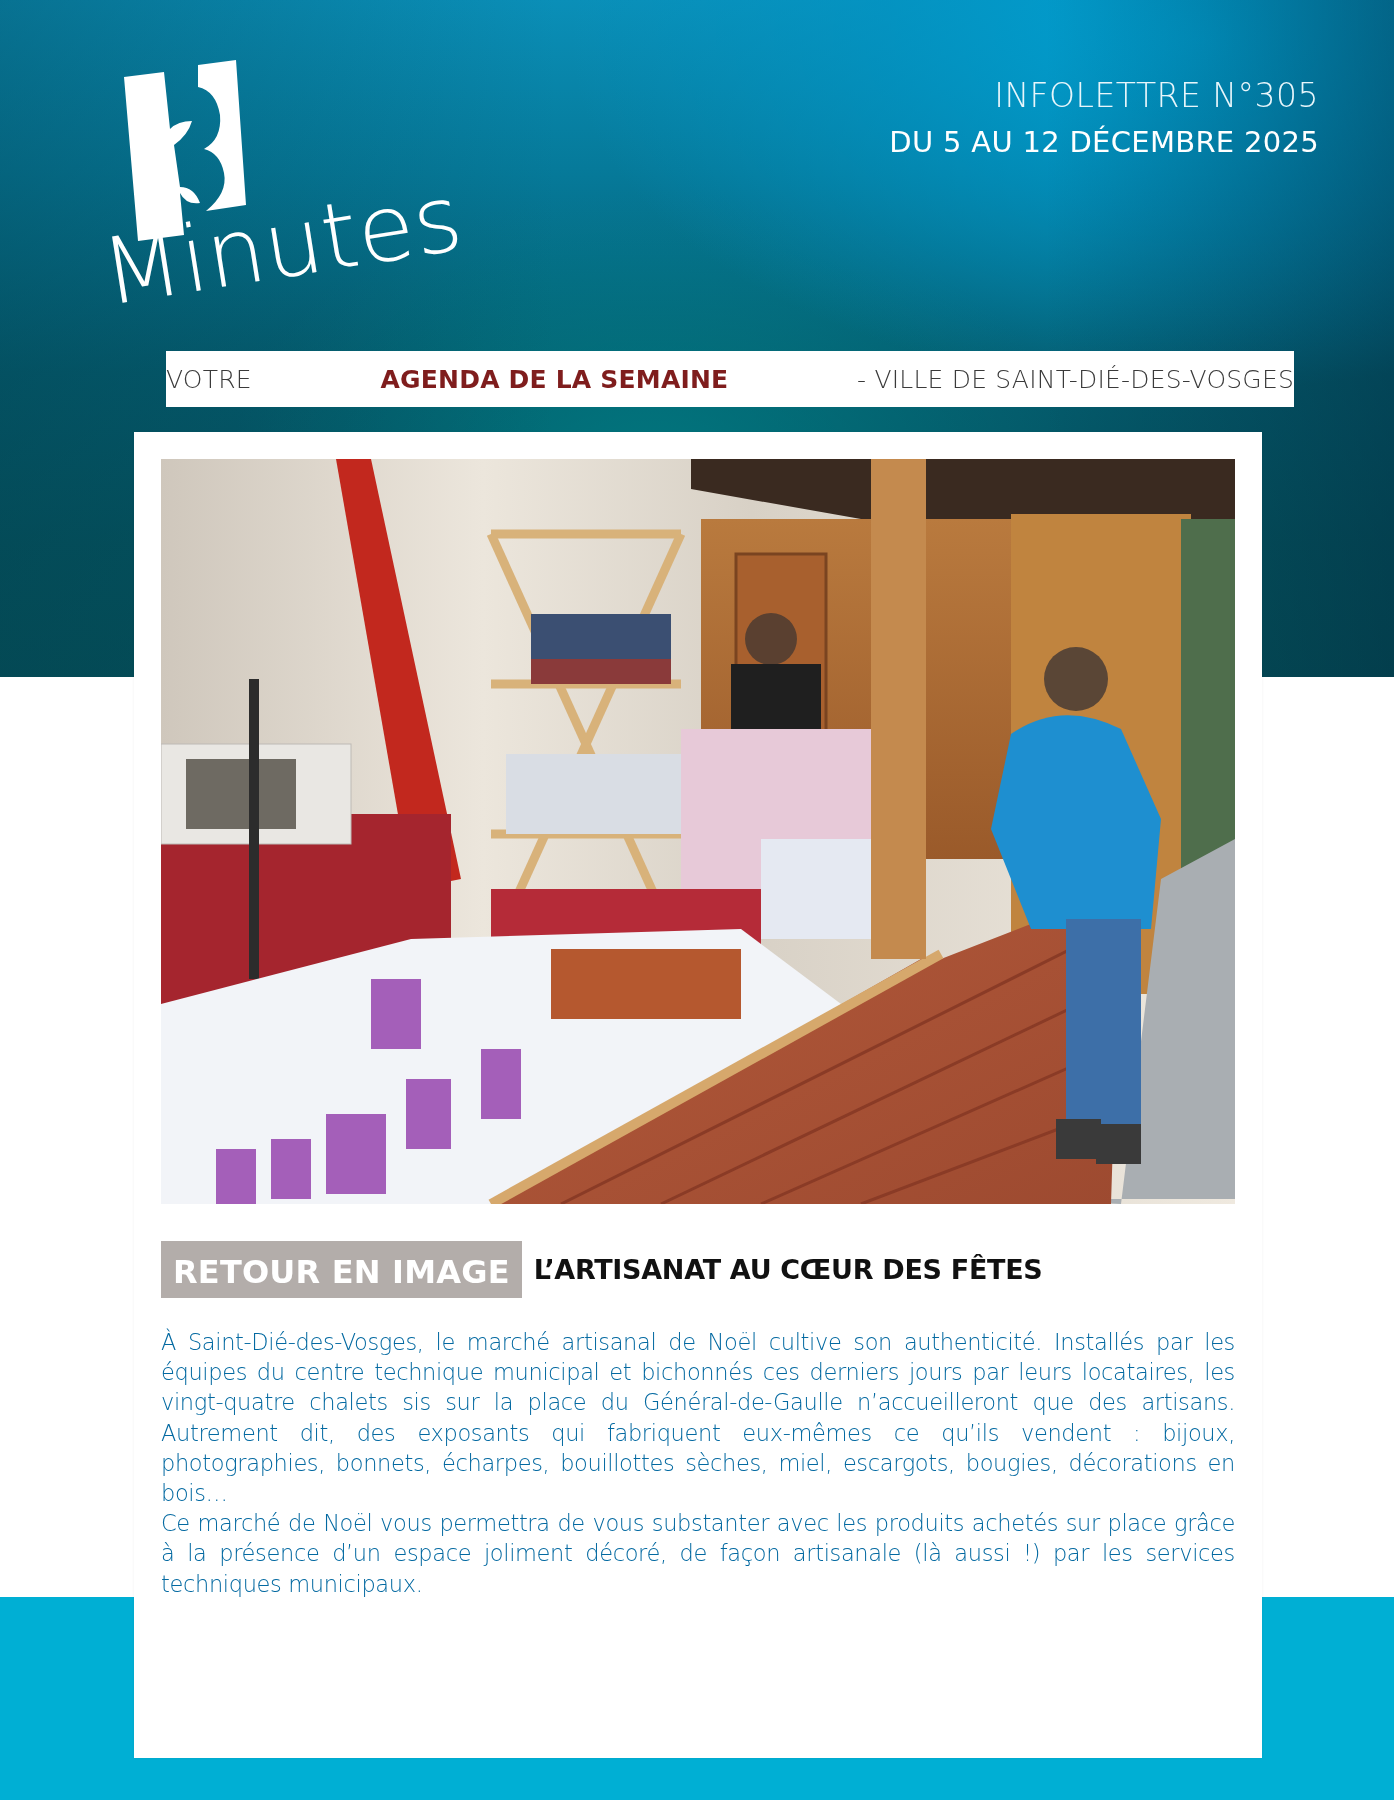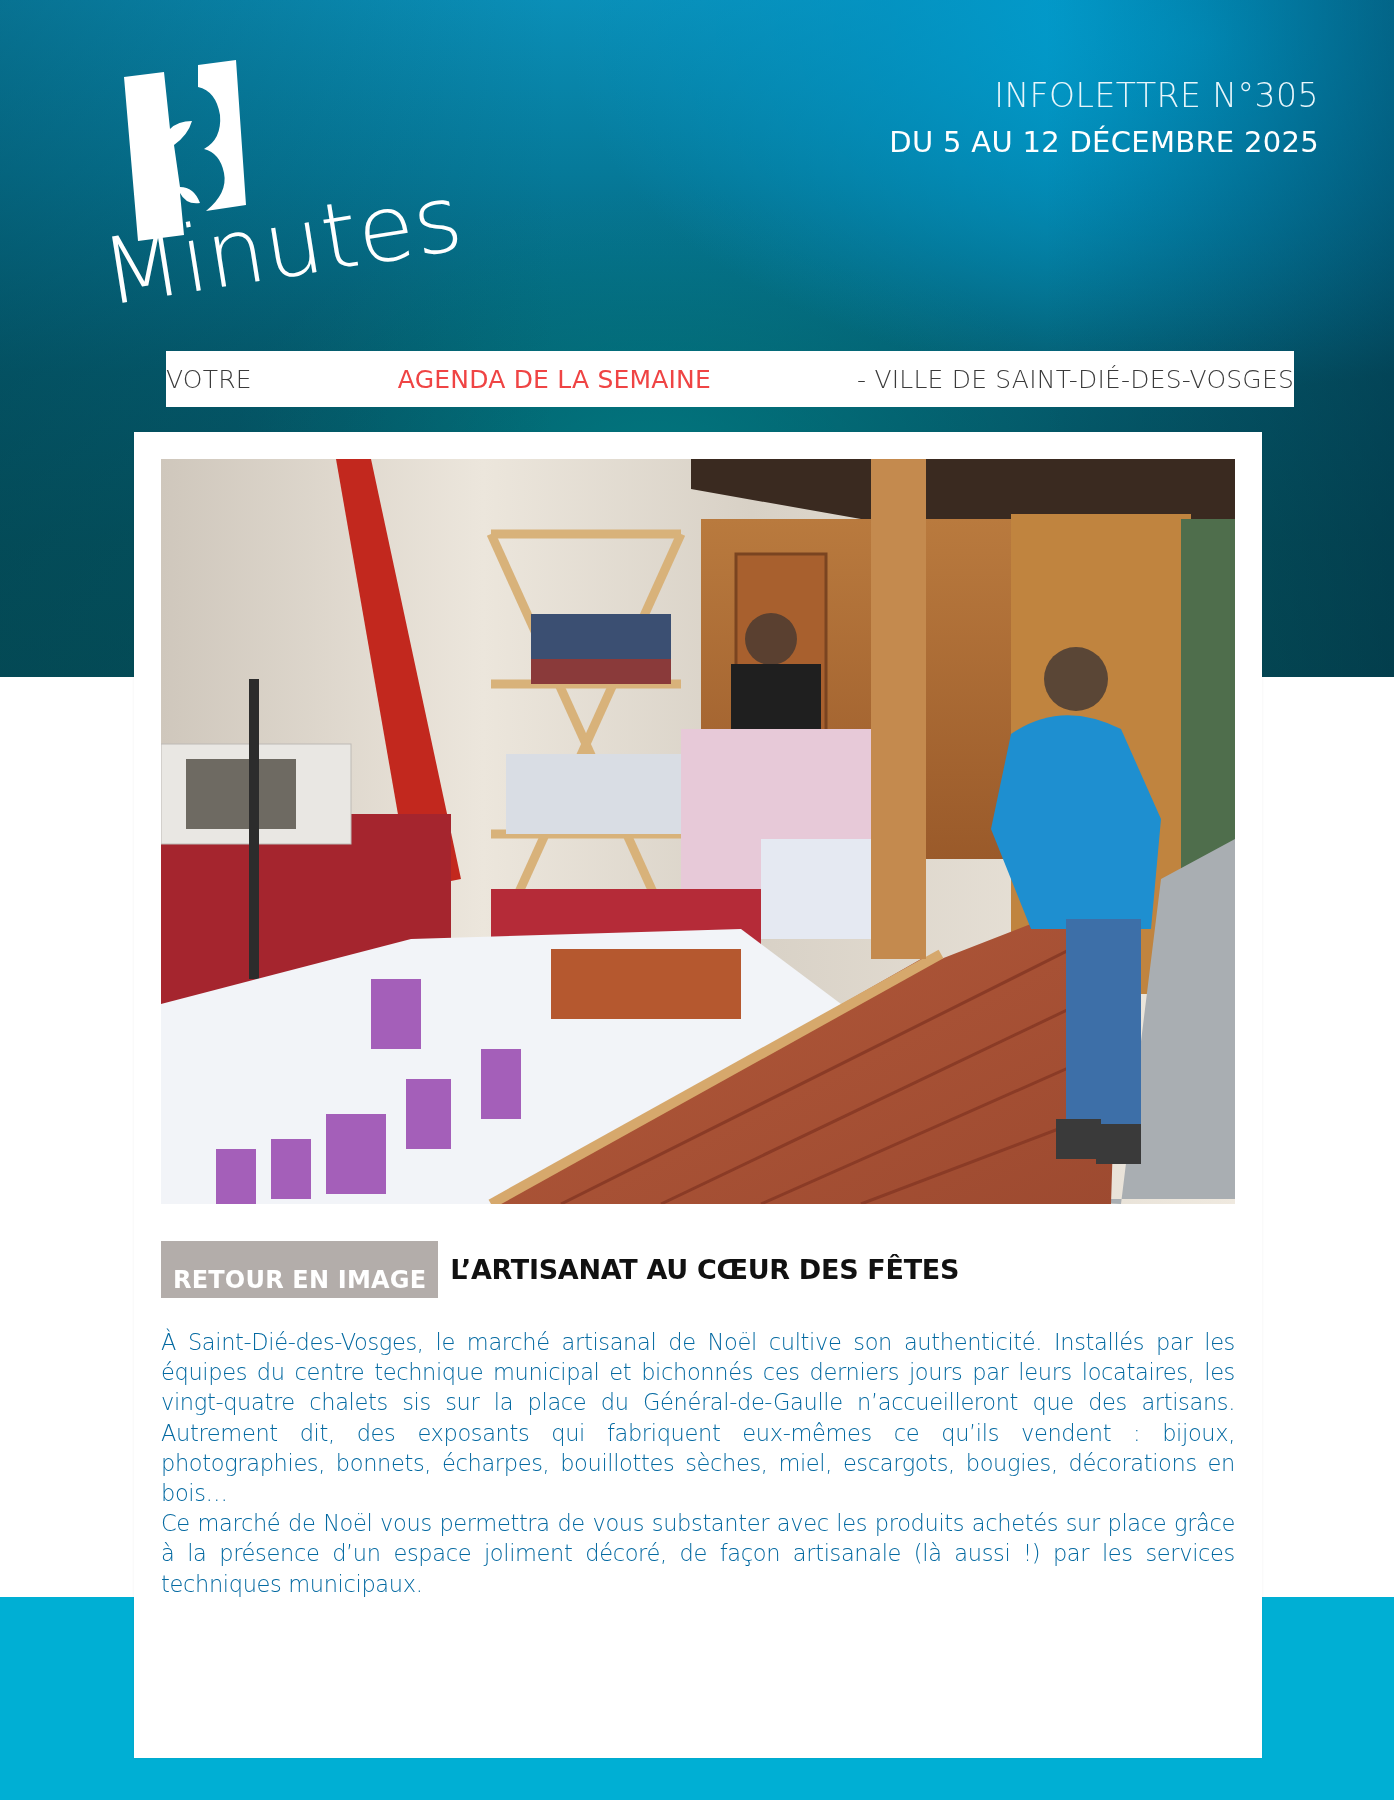--- a/index.html
+++ b/index.html
@@ -35,37 +35,37 @@
   .issue-dates {
     font-family: "DejaVu Sans", sans-serif; font-weight: normal; font-size: 29px; line-height: 48px; letter-spacing: 0.3px;
   }
 
   .agenda-bar {
     position: absolute; left: 134px; top: 351px; width: 1128px; height: 56px;
     background: #ffffff; display: flex; align-items: center; justify-content: space-between;
     font-family: "DejaVu Sans", sans-serif; font-size: 25px; color: #3a3a3a; letter-spacing: 0.2px; margin-left: 32px;
   }
   .agenda-bar .light { font-weight: 300; }
-  .agenda-bar .accent { color: #ef4444; font-weight: normal; margin: 0 8px; }
+  .agenda-bar .accent { color: #7f1d1d; font-weight: bold; margin: 0 8px; }
 
   .card {
     position: absolute; left: 134px; top: 432px; width: 1128px; height: 1326px;
     background: #ffffff; box-shadow: 0 0 3px rgba(0,0,0,0.06);
   }
 
   .photo {
     position: absolute; left: 27px; top: 27px; width: 1074px; height: 745px; overflow: hidden;
     background: #d9d4cc;
   }
   .photo svg { width: 100%; height: 100%; display: block; }
 
   .headline-row { position: absolute; left: 27px; top: 809px; height: 57px; display: flex; align-items: center; }
   .tag {
     background: #b3adaa; color: #ffffff; font-family: "DejaVu Sans", sans-serif; font-weight: bold;
-    font-size: 24px; height: 57px; line-height: 55px; padding: 12px 12px; letter-spacing: 0.2px;
+    font-size: 32px; height: 57px; line-height: 55px; padding: 4px 12px; letter-spacing: 0.2px;
   }
   .headline {
     margin-left: 12px; font-family: "DejaVu Sans", sans-serif; font-weight: bold; font-size: 27px;
     color: #111111; letter-spacing: -0.3px;
   }
 
   .body-text {
     position: absolute; left: 27px; top: 895px; width: 1074px;
     font-family: "DejaVu Sans", sans-serif; font-weight: 300; font-size: 22.5px; line-height: 30.2px;
     color: #0369a1; text-align: justify; letter-spacing: -0.35px;

